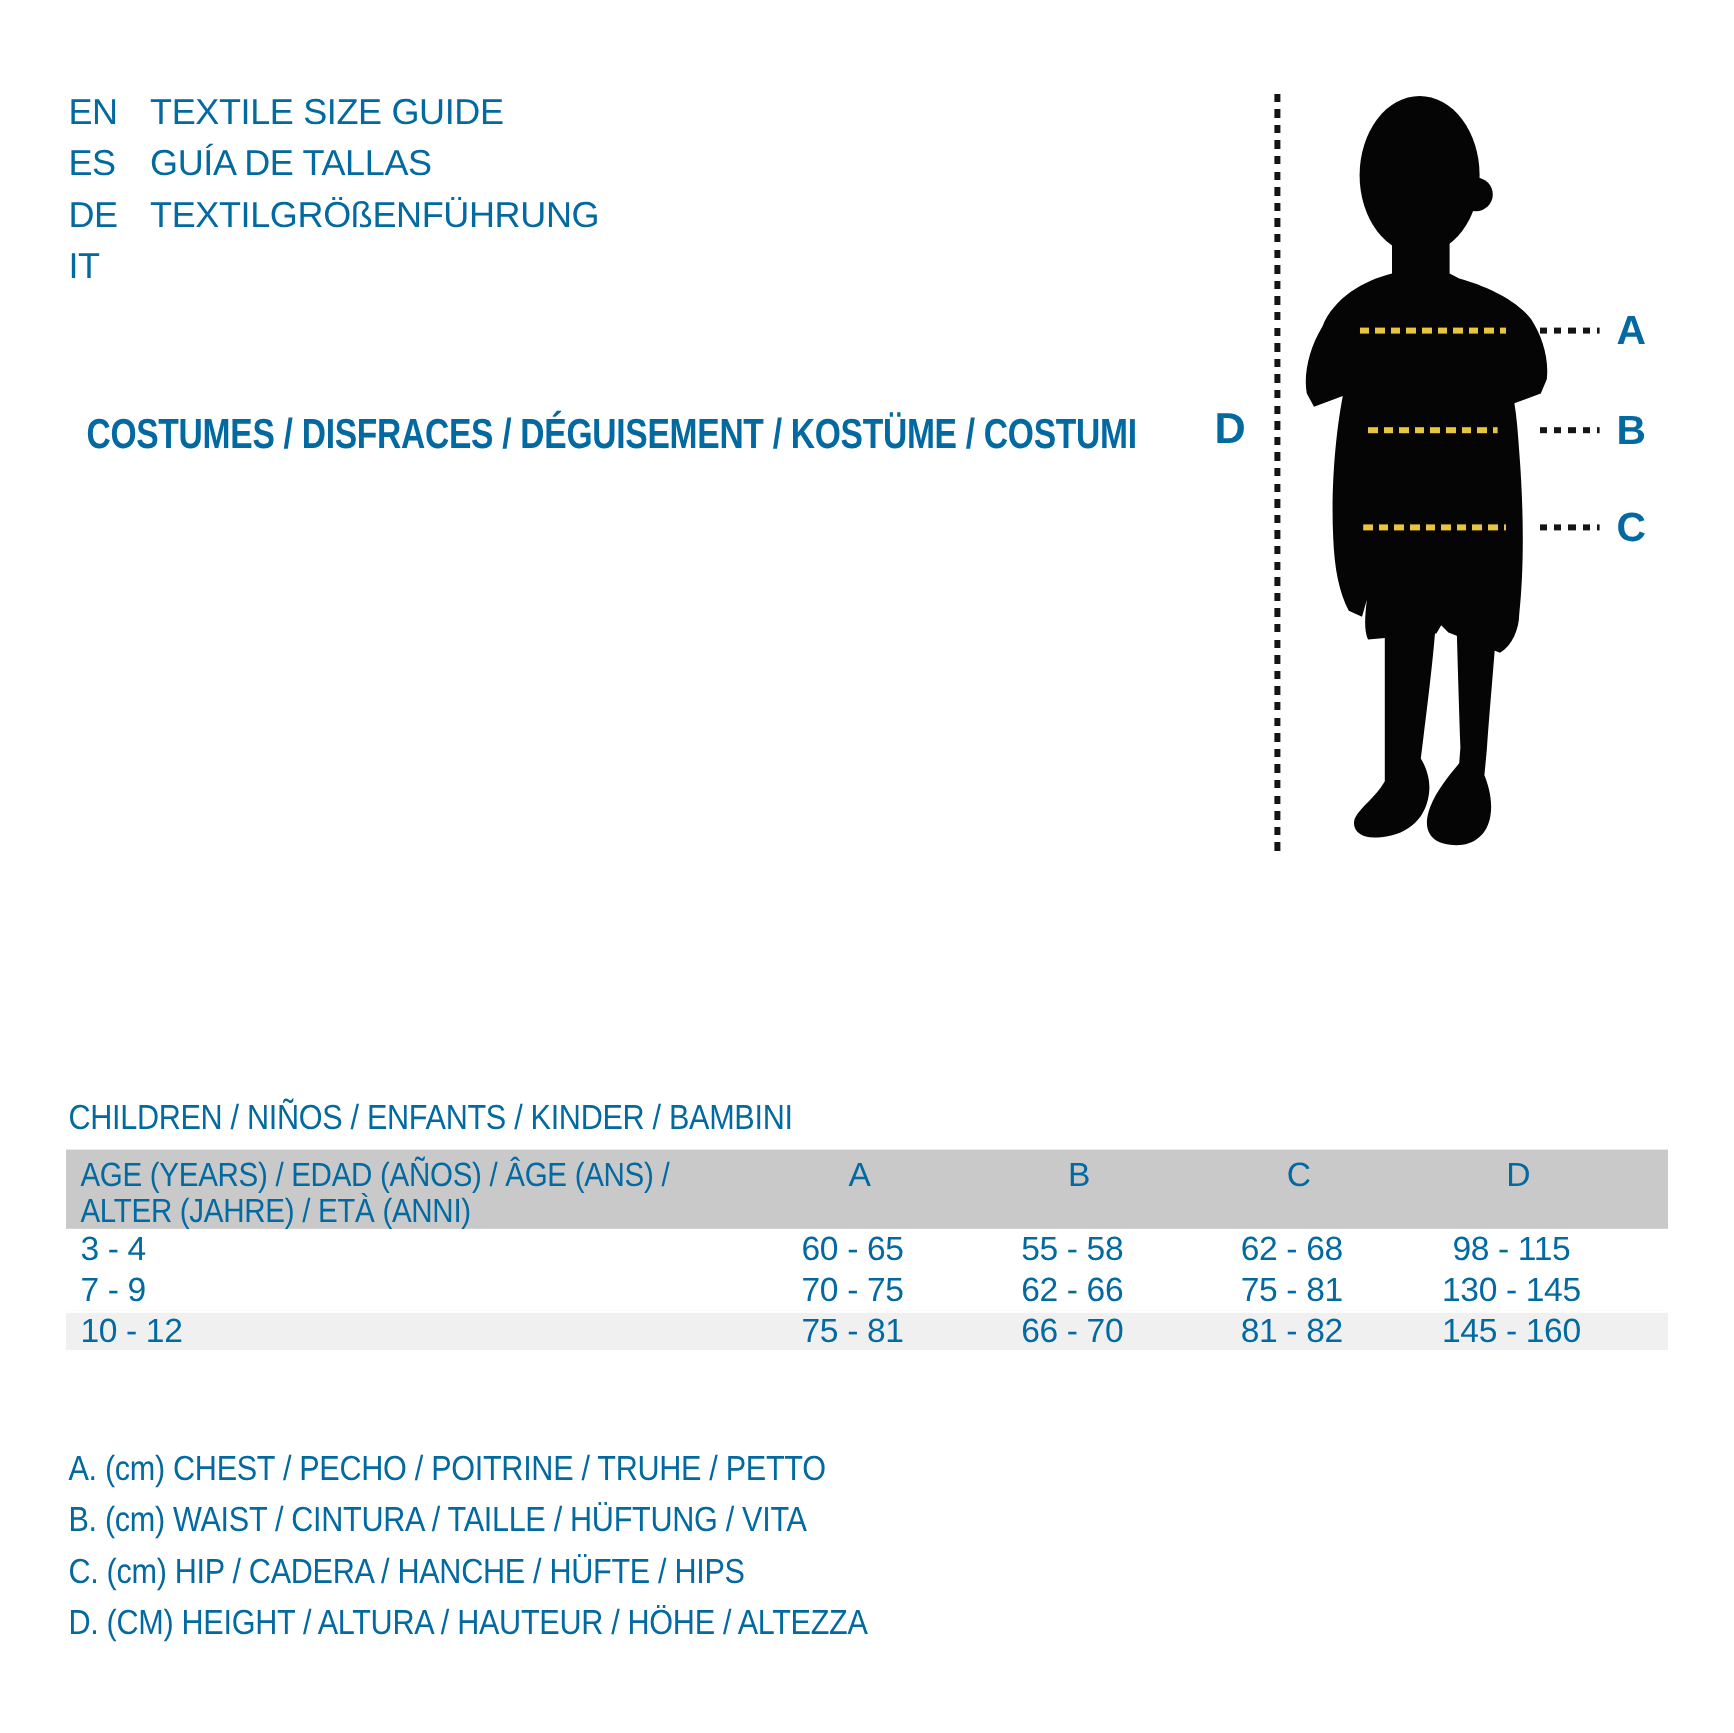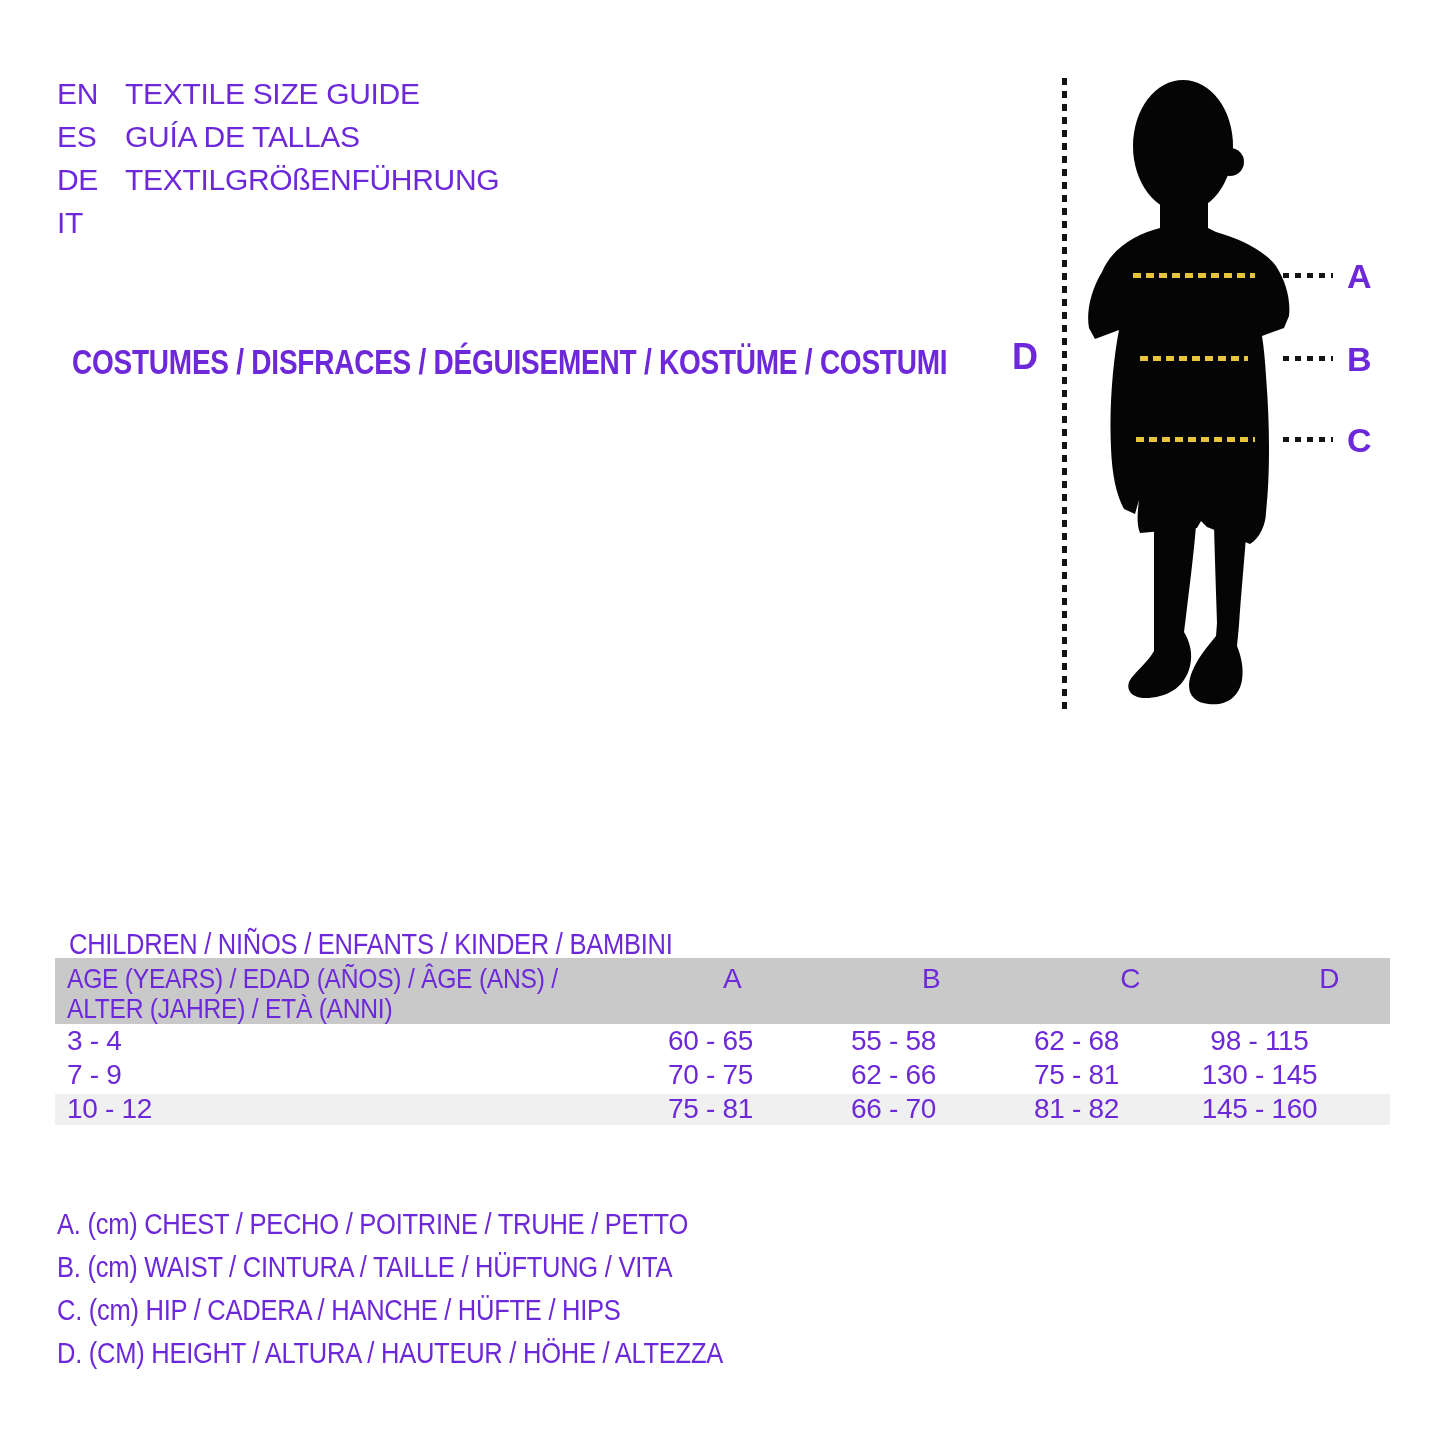--- a/index.html
+++ b/index.html
@@ -1,18 +1,18 @@
 <!DOCTYPE html>
 <html style="--accent: #e8c53d; --headbg: #c9c9c9; --zebrabg: #f0f0f0;"><head>
 <meta charset="utf-8">
 <style>
   html,body{margin:0;padding:0;background:#ffffff;}
   .page{
     position:relative;width:1445px;height:1444px;background:#ffffff;overflow:hidden;
-    font-family:"Liberation Sans","DejaVu Sans",sans-serif;color:#6d28d9;
+    font-family:"Liberation Sans","DejaVu Sans",sans-serif;color:#0369a1;
     letter-spacing:-0.3px;
   }
   
   .sq{display:inline-block;transform:scaleX(0.88);transform-origin:0 50%;white-space:nowrap;}
   .sq80{display:inline-block;transform:scaleX(0.80);transform-origin:0 50%;white-space:nowrap;}
 
   
   .langs{position:absolute;left:57px;top:72px;}
   .lang-row{display:flex;height:43px;line-height:43px;font-size:30px;}
   .lang-code{width:68px;flex:0 0 68px;}
@@ -25,23 +25,23 @@
   .vline{position:absolute;left:1062px;top:78px;width:5px;height:636px;
     background:repeating-linear-gradient(180deg,#141414 0 7px,transparent 7px 13px);}
   .yline{position:absolute;height:5px;
     background:repeating-linear-gradient(90deg,var(--accent) 0 8px,transparent 8px 13px);}
   .leader{position:absolute;height:5px;
     background:repeating-linear-gradient(90deg,#141414 0 6px,transparent 6px 12px);}
   .mlabel{position:absolute;font-size:34px;font-weight:700;line-height:34px;}
   .sil{position:absolute;left:1078px;top:76px;}
 
   
-  .children-title{position:absolute;left:57px;top:917px;margin:12px;font-size:29px;font-weight:400;line-height:30px;white-space:nowrap;}
+  .children-title{position:absolute;left:57px;top:917px;margin:0;font-size:29px;font-weight:400;line-height:30px;white-space:nowrap;}
   .sizetable{position:absolute;left:55px;top:958px;width:1335px;font-size:28px;}
-  .t-header{display:flex;height:66px;background:var(--headbg);gap:16px;}
+  .t-header{display:flex;height:66px;background:var(--headbg);}
   .t-agehead{flex:0 0 552px;padding:6px 0 0 12px;line-height:30px;font-size:28px;}
   .t-col{flex:0 0 183px;text-align:center;padding-top:6px;line-height:30px;}
   .t-row{display:flex;height:34px;line-height:34px;}
   .t-row.zebra{background:var(--zebrabg);box-shadow:inset 0 2px 0 #ffffff, inset 0 -1px 0 #ffffff;}
   .t-age{flex:0 0 552px;padding-left:12px;}
   .t-val{flex:0 0 183px;text-align:center;}
 
   
   .legend{position:absolute;left:57px;top:1203px;}
   .legend-line{height:43px;line-height:43px;font-size:29px;white-space:nowrap;}

